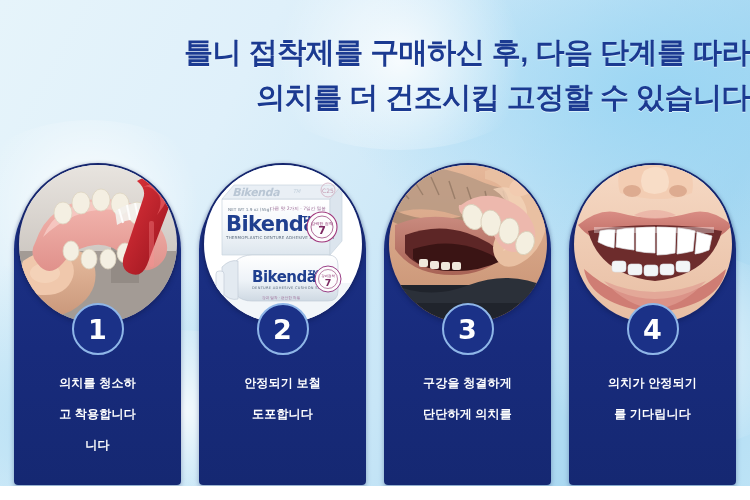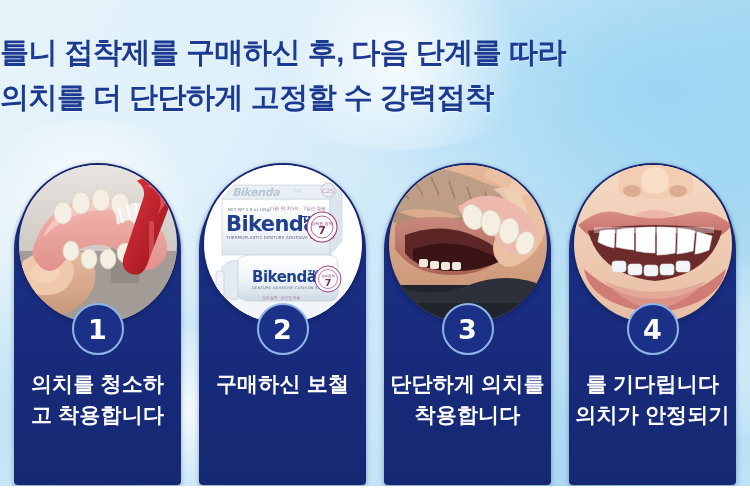--- a/index.html
+++ b/index.html
@@ -28,21 +28,21 @@
     pointer-events:none;
   }
   .cw1 { left:-40px; top:120px; width:260px; height:170px; }
   .cw2 { left:250px; top:-30px; width:300px; height:180px; }
   .cw3 { left:520px; top:250px; width:300px; height:200px; }
   .cw4 { left:60px; top:330px; width:240px; height:160px; }
 
   
   .headline {
     position:absolute; left:0; right:0; top:30px;
-    text-align:left; z-index:4;
+    text-align:right; z-index:4;
   }
   .headline .line {
     display:block;
     font-size:29px;
     font-weight:bold;
     color:#1b3a91;
     letter-spacing:-0.5px;
     line-height:45px;
     text-shadow:0 1px 0 rgba(255,255,255,.55);
   }
@@ -84,41 +84,41 @@
     display:flex; align-items:center; justify-content:center;
   }
   .badge span {
     font-size:27px; font-weight:bold; color:#ffffff; line-height:1;
     font-family:"DejaVu Sans",sans-serif;
   }
   .caption {
     position:absolute; left:6px; right:6px; top:205px;
     text-align:center;
     color:#ffffff;
-    font-size:21px;
+    font-size:12px;
     font-weight:bold;
     line-height:31px;
     letter-spacing:0.2px;
     z-index:4;
   }
   .caption .cline { display:block; white-space:nowrap; }
 </style>
 </head>
 <body>
 
 <div id="poster">
 
   <div class="cloudwash cw1"></div>
   <div class="cloudwash cw2"></div>
   <div class="cloudwash cw3"></div>
   <div class="cloudwash cw4"></div>
 
   <div class="headline">
     <span class="line">틀니 접착제를 구매하신 후, 다음 단계를 따라</span>
-    <span class="line">의치를 더 단단하게 고정할 수 강력접착</span>
+    <span class="line">의치를 더 건조시킵 고정할 수 있습니다</span>
   </div>
 
   <div class="cards">
 
     <div class="card">
       <div class="card-body"></div>
       <div class="photo-wrap">
         <svg viewBox="0 0 162 162">
           <defs>
             <linearGradient id="s1bg" x1="0" y1="0" x2="0" y2="1">
@@ -173,20 +173,21 @@
           <path d="M124 22 q12 -6 20 4 q6 8 0 16 l-6 8 q8 -16 -2 -24 q-6 -6 -12 -4 z" fill="#ff7b80" opacity=".5"></path>
           <rect x="130" y="56" width="5" height="46" rx="2" fill="#ff8f92" opacity=".35"></rect>
         </svg>
       </div>
       <div class="badge">
         <span>1</span>
       </div>
       <div class="caption">
         <span class="cline">의치를 청소하</span>
         <span class="cline">고 착용합니다</span>
+        <span class="cline">니다</span>
       </div>
     </div>
 
     <div class="card">
       <div class="card-body"></div>
       <div class="photo-wrap">
         <svg viewBox="0 0 162 162">
           <defs>
             <linearGradient id="s2box" x1="0" y1="0" x2="0" y2="1">
               <stop offset="0" stop-color="#ffffff"></stop>
@@ -241,21 +242,22 @@
               <text x="124" y="112" font-family="DejaVu Sans, sans-serif" font-size="3.4" fill="#8e2f6e" text-anchor="middle">강력접착</text>
               <text x="124" y="121" font-family="DejaVu Sans, sans-serif" font-size="9.5" font-weight="bold" fill="#7d2a62" text-anchor="middle">7</text>
             </g>
           </g>
         </svg>
       </div>
       <div class="badge">
         <span>2</span>
       </div>
       <div class="caption">
-        <span class="cline">구매하신 보철</span>
+        <span class="cline">안정되기 보철</span>
+        <span class="cline">도포합니다</span>
       </div>
     </div>
 
     <div class="card">
       <div class="card-body"></div>
       <div class="photo-wrap">
         <svg viewBox="0 0 162 162">
           <defs>
             <linearGradient id="s3skin" x1="0" y1="0" x2="0" y2="1">
               <stop offset="0" stop-color="#e6b89a"></stop>
@@ -305,22 +307,22 @@
             <ellipse cx="102" cy="58" rx="10" ry="13" transform="rotate(-8 102 58)"></ellipse>
             <ellipse cx="120" cy="66" rx="10" ry="13" transform="rotate(8 120 66)"></ellipse>
             <ellipse cx="136" cy="78" rx="9" ry="12" transform="rotate(20 136 78)"></ellipse>
           </g>
         </svg>
       </div>
       <div class="badge">
         <span>3</span>
       </div>
       <div class="caption">
+        <span class="cline">구강을 청결하게</span>
         <span class="cline">단단하게 의치를</span>
-        <span class="cline">착용합니다</span>
       </div>
     </div>
 
     <div class="card">
       <div class="card-body"></div>
       <div class="photo-wrap">
         <svg viewBox="0 0 162 162">
           <defs>
             <linearGradient id="s4skin" x1="0" y1="0" x2="0" y2="1">
               <stop offset="0" stop-color="#f6d9c4"></stop>
@@ -362,19 +364,19 @@
           </g>
 
           <path d="M10 104 q34 30 71 30 q37 0 71 -30 q-6 36 -71 44 q-65 -8 -71 -44 z" fill="#cf7d74"></path>
           <path d="M30 116 q50 22 102 0 q-24 26 -51 28 q-27 -2 -51 -28 z" fill="#e09c92" opacity=".7"></path>
         </svg>
       </div>
       <div class="badge">
         <span>4</span>
       </div>
       <div class="caption">
+        <span class="cline">의치가 안정되기</span>
         <span class="cline">를 기다립니다</span>
-        <span class="cline">의치가 안정되기</span>
       </div>
     </div>
 
   </div>
 </div>
 
 </body></html>

